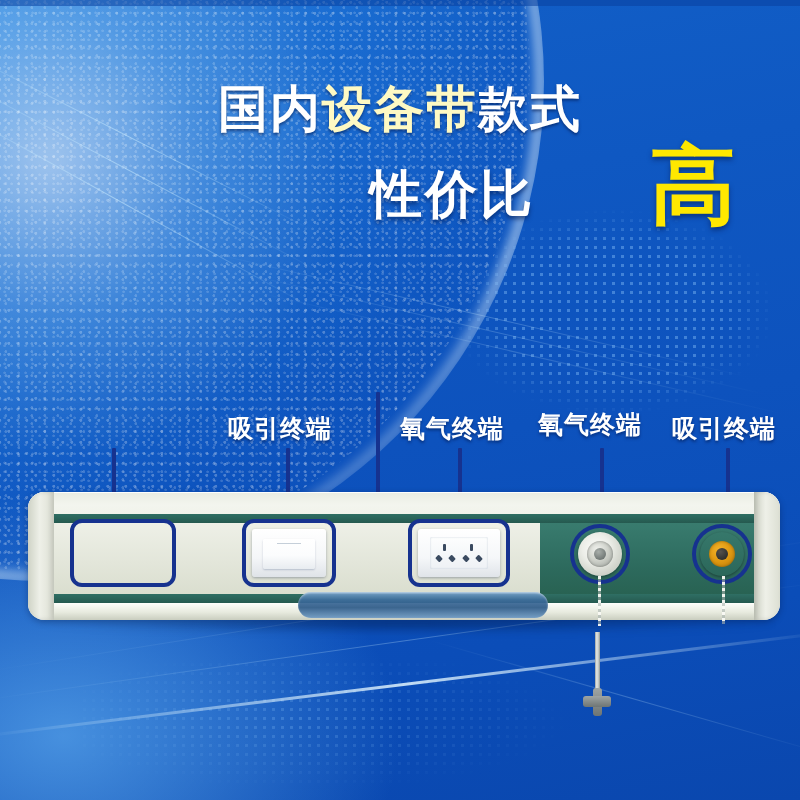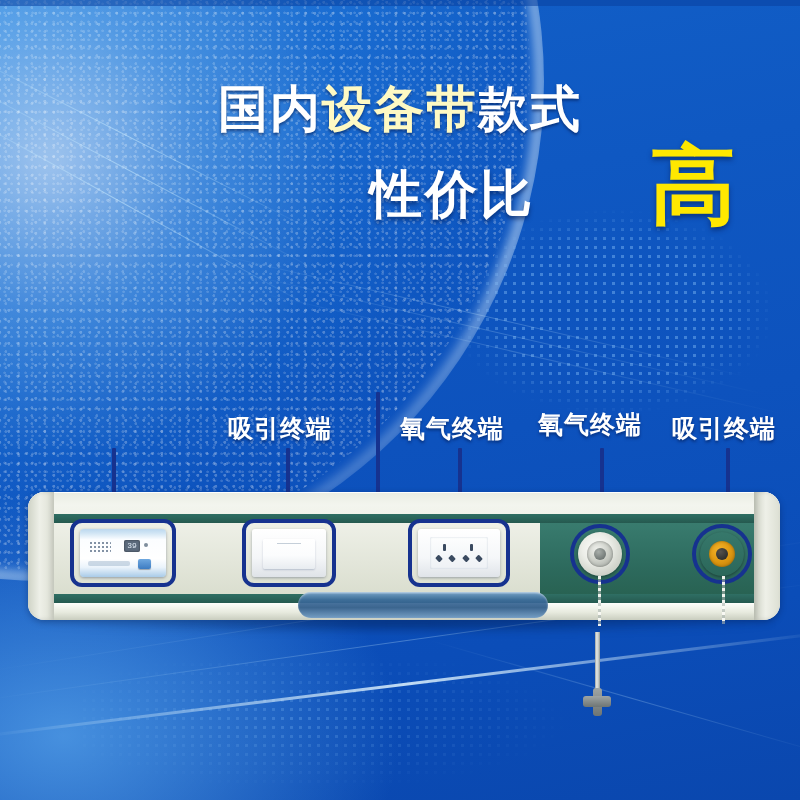--- a/index.html
+++ b/index.html
@@ -267,29 +267,20 @@
       <div class="face"></div>
       <div class="greenfield"></div>
       <div class="stripe stripe-top"></div>
       <div class="stripe stripe-bot"></div>
       <div class="panel-bottom-roll"></div>
     </div>
   </div>
 
   <div class="lightbar" style="left:298px;top:592px;width:250px;height:26px;"></div>
 
-  <div class="intercom">
-    <div class="ic-speaker"></div>
-    <div class="ic-disp">
-        <span>39</span>
-      </div>
-    <div class="ic-led"></div>
-    <div class="ic-slot"></div>
-    <div class="ic-btn"></div>
-  </div>
   <div class="hl-box" style="left:70px;top:519px;width:106px;height:68px;"></div>
 
   <div class="switch">
     <div class="switch-rocker"></div>
   </div>
   <div class="hl-box" style="left:242px;top:519px;width:94px;height:68px;"></div>
 
   <div class="socket">
     <div class="sk-inner">
       <div class="pin v" style="left:13px;top:7px;"></div>

